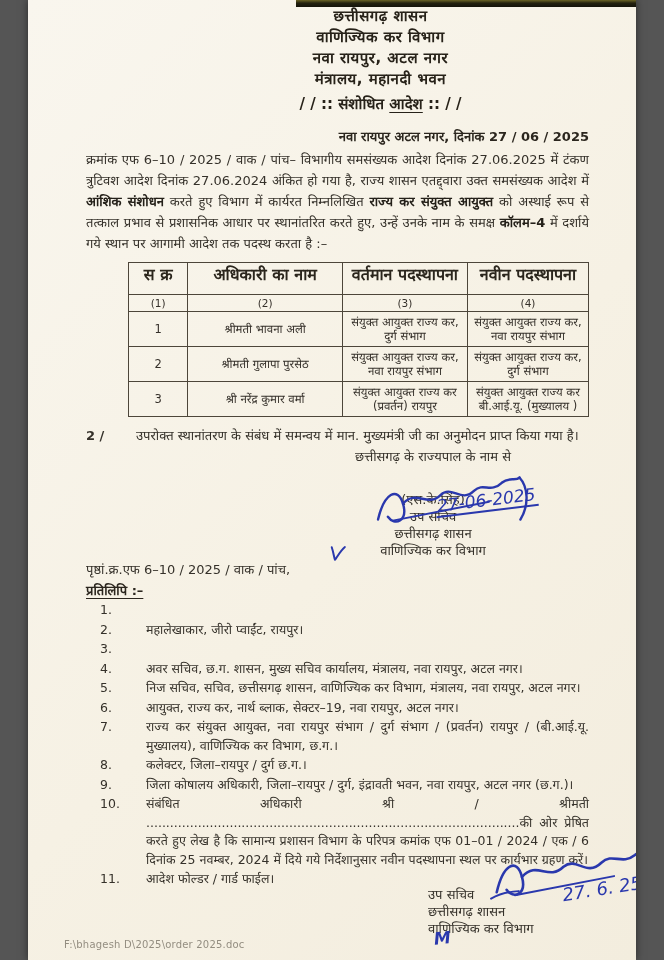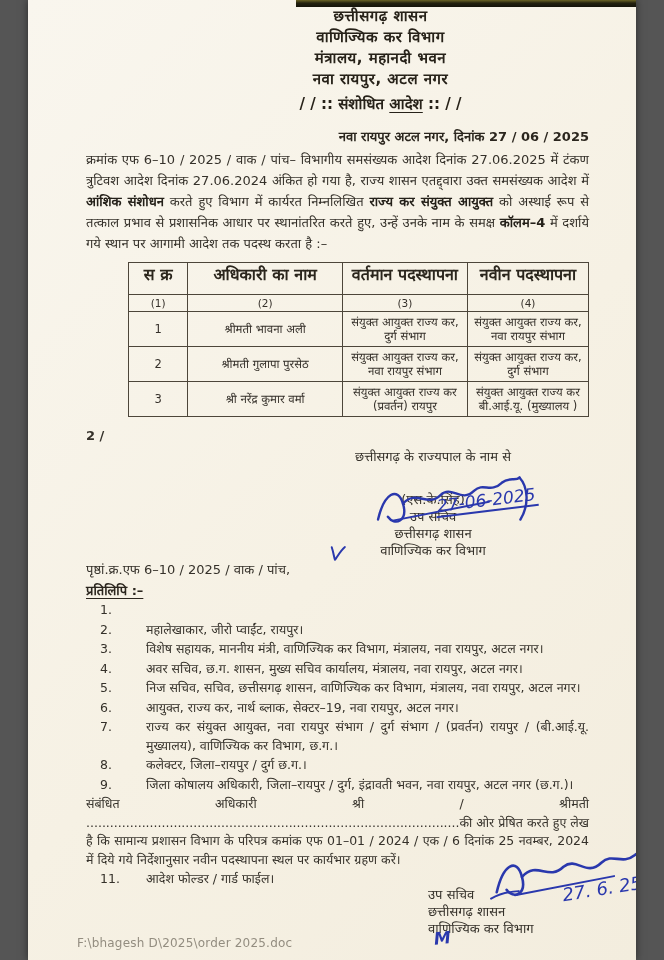--- a/index.html
+++ b/index.html
@@ -55,35 +55,35 @@
   .citem{display:flex; font-size:12.5px; line-height:18.5px;}
   .citem .cnum{width:46px; flex:none; padding-left:14px;}
   .citem .ctext{flex:1; text-align:justify;}
   .citem.sp{margin-top:1px;}
   
   .sig2{position:absolute; left:382px; top:846px; width:268px; font-size:13px; line-height:17px; color:#35312a;}
   .sig2-ink{position:absolute; top:2px; left:78px; width:180px; height:56px; transform:rotate(-3deg);}
   .hd2{top:34px; left:152px; transform:rotate(-9deg); font-size:18px;}
   .sig2 .stext{margin-left:18px;}
   .margin-mark{position:absolute; left:24px; top:84px; color:#2a38ad; font-size:17px; font-style:italic; transform:rotate(-6deg); font-weight:bold;}
-  .footer-path{position:absolute; left:49px; bottom:10px; font-size:12px; color:#938d80; letter-spacing:.2px;}
+  .footer-path{position:absolute; left:36px; bottom:10px; font-size:10px; color:#938d80; letter-spacing:.2px;}
 </style>
 </head>
 <body>
 
 <div class="page">
   <div class="scan-band"></div>
 
   <div class="content">
 
     <div class="letterhead">
       <div class="hl">छत्तीसगढ़ शासन</div>
       <div class="hl">वाणिज्यिक कर विभाग</div>
+      <div class="hl">नवा रायपुर, अटल नगर</div>
       <div class="hl">मंत्रालय, महानदी भवन</div>
-      <div class="hl">नवा रायपुर, अटल नगर</div>
       <div class="order-title"><span>/ / :: </span><span>संशोधित </span><span class="u">आदेश</span><span> :: / /</span></div>
     </div>
 
     <div class="date-top">नवा रायपुर अटल नगर, दिनांक 27 / 06 / 2025</div>
 
     <p class="para1"><span>क्रमांक एफ 6–10 / 2025 / वाक / पांच– विभागीय समसंख्यक आदेश दिनांक 27.06.2025 में टंकण त्रुटिवश आदेश दिनांक 27.06.2024 अंकित हो गया है, राज्य शासन एतद्द्वारा उक्त समसंख्यक आदेश में </span><b>आंशिक संशोधन</b><span> करते हुए विभाग में कार्यरत निम्नलिखित </span><b>राज्य कर संयुक्त आयुक्त</b><span> को अस्थाई रूप से तत्काल प्रभाव से प्रशासनिक आधार पर स्थानांतरित करते हुए, उन्हें उनके नाम के समक्ष </span><b>कॉलम–4</b><span> में दर्शाये गये स्थान पर आगामी आदेश तक पदस्थ करता है :–</span></p>
 
     <table class="transfer">
       <tbody>
         <tr>
@@ -114,20 +114,21 @@
           <td>3</td>
           <td>श्री नरेंद्र कुमार वर्मा</td>
           <td>संयुक्त आयुक्त राज्य कर (प्रवर्तन) रायपुर</td>
           <td>संयुक्त आयुक्त राज्य कर बी.आई.यू. (मुख्यालय )</td>
         </tr>
       </tbody>
     </table>
 
     <div class="para2">
       <span class="pnum">2 /</span>
+      <span>उपरोक्त स्थानांतरण के संबंध में समन्वय में मान. मुख्यमंत्री जी का अनुमोदन प्राप्त किया गया है।</span>
     </div>
 
     <div class="sig1">
       <div>छत्तीसगढ़ के राज्यपाल के नाम से</div>
       <svg class="ink sig1-ink" viewBox="0 0 170 52">
         <path d="M6 38 C 14 12, 28 6, 32 24 C 36 42, 22 46, 16 36" stroke-width="2.4"></path>
         <path d="M32 24 C 46 10, 56 30, 70 18 C 82 8, 90 28, 104 16 C 114 8, 120 20, 132 10 C 140 4, 146 10, 150 6" stroke-width="2.4"></path>
         <path d="M150 6 C 158 16, 158 34, 148 48" stroke-width="2.4"></path>
         <path d="M22 40 L 118 28" stroke-width="2"></path>
       </svg>
@@ -152,21 +153,20 @@
     <div class="copylist">
       <div class="citem">
           <span class="cnum">1.</span>
         </div>
       <div class="citem sp">
           <span class="cnum">2.</span>
           <span class="ctext">महालेखाकार, जीरो प्वाईंट, रायपुर।</span>
         </div>
       <div class="citem sp">
           <span class="cnum">3.</span>
-          <span class="ctext">विशेष सहायक, माननीय मंत्री, वाणिज्यिक कर विभाग, मंत्रालय, नवा रायपुर, अटल नगर।</span>
         </div>
       <div class="citem sp">
           <span class="cnum">4.</span>
           <span class="ctext">अवर सचिव, छ.ग. शासन, मुख्य सचिव कार्यालय, मंत्रालय, नवा रायपुर, अटल नगर।</span>
         </div>
       <div class="citem sp">
           <span class="cnum">5.</span>
           <span class="ctext">निज सचिव, सचिव, छत्तीसगढ़ शासन, वाणिज्यिक कर विभाग, मंत्रालय, नवा रायपुर, अटल नगर।</span>
         </div>
       <div class="citem sp">
@@ -179,20 +179,21 @@
         </div>
       <div class="citem sp">
           <span class="cnum">8.</span>
           <span class="ctext">कलेक्टर, जिला–रायपुर / दुर्ग छ.ग.।</span>
         </div>
       <div class="citem sp">
           <span class="cnum">9.</span>
           <span class="ctext">जिला कोषालय अधिकारी, जिला–रायपुर / दुर्ग, इंद्रावती भवन, नवा रायपुर, अटल नगर (छ.ग.)।</span>
         </div>
       <div class="citem sp">
+          <span class="cnum">10.</span>
           <span class="ctext">संबंधित अधिकारी श्री / श्रीमती ..............................................................................................की ओर प्रेषित करते हुए लेख है कि सामान्य प्रशासन विभाग के परिपत्र कमांक एफ 01–01 / 2024 / एक / 6 दिनांक 25 नवम्बर, 2024 में दिये गये निर्देशानुसार नवीन पदस्थापना स्थल पर कार्यभार ग्रहण करें।</span>
         </div>
       <div class="citem sp">
           <span class="cnum">11.</span>
           <span class="ctext">आदेश फोल्डर / गार्ड फाईल।</span>
         </div>
     </div>
   </div>
 
   <div class="sig2">

